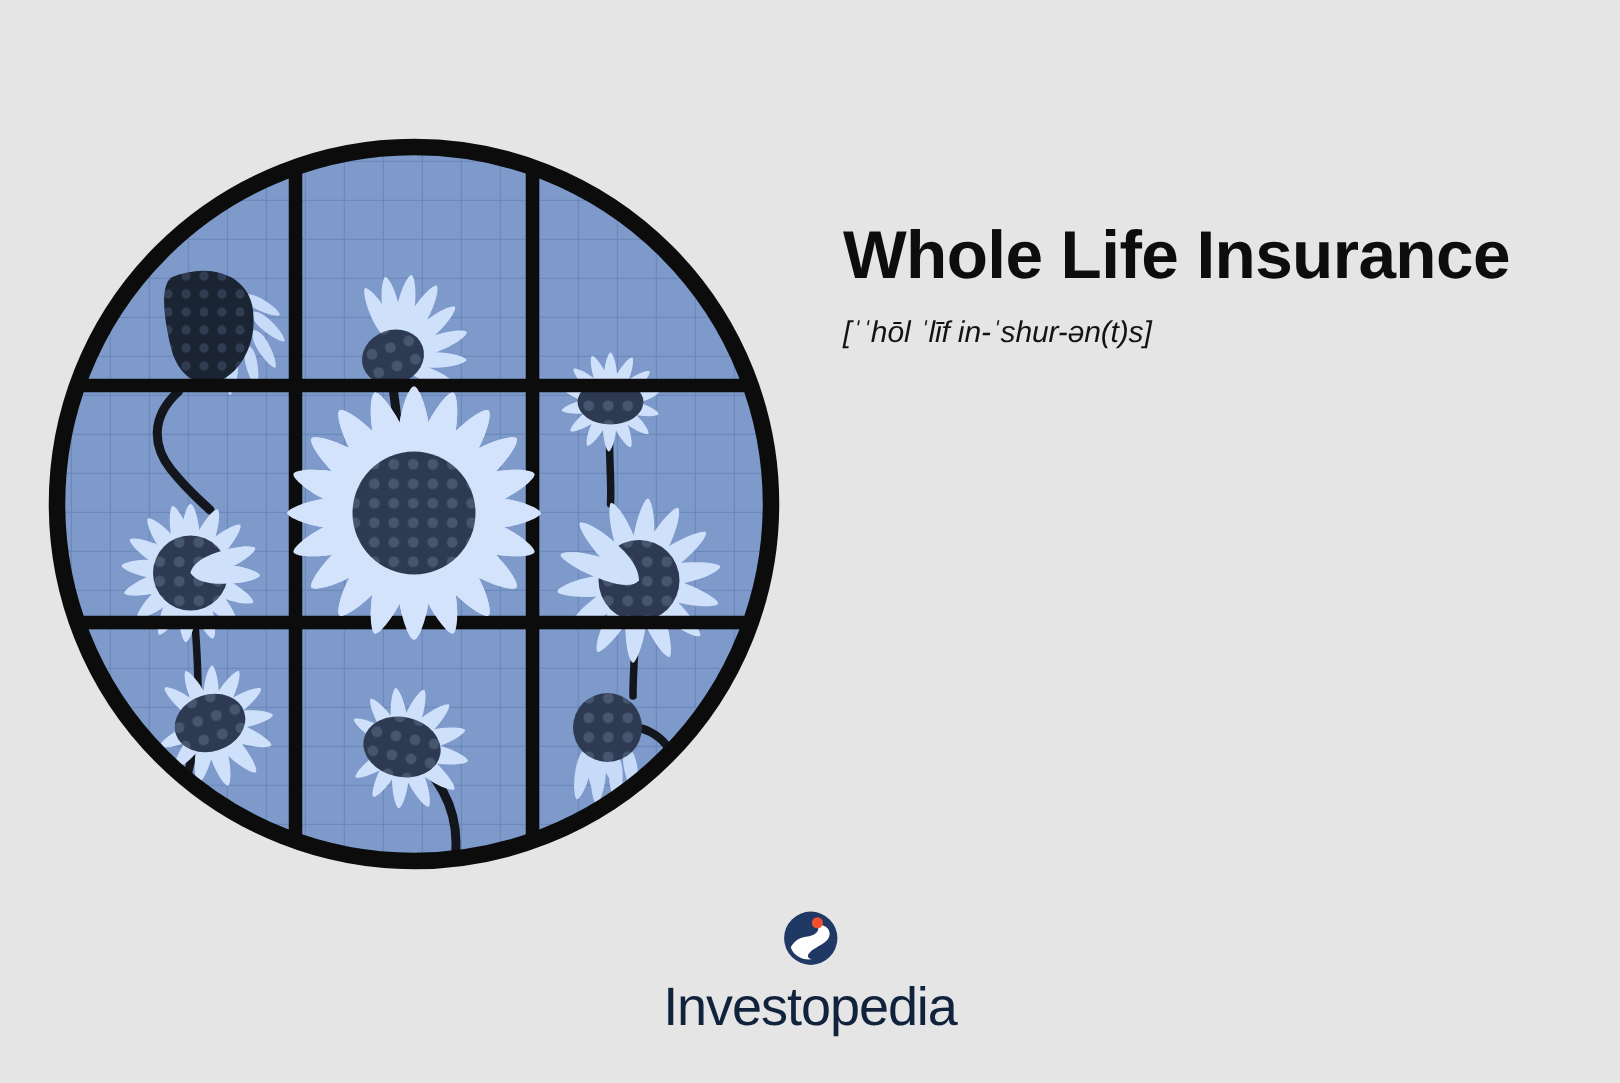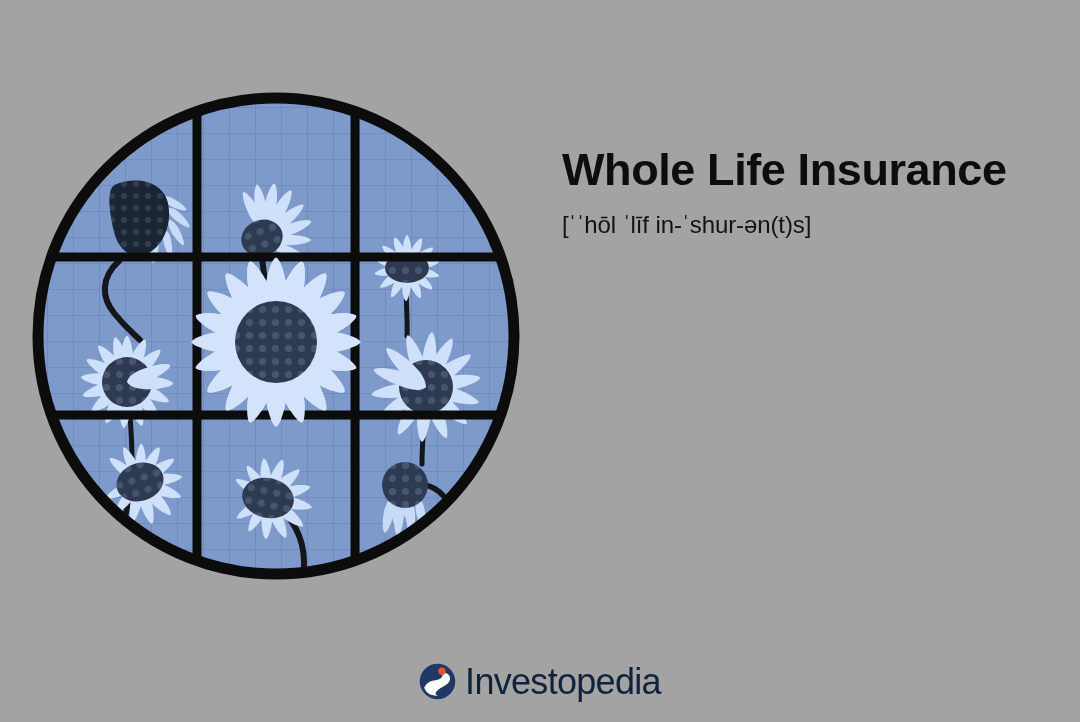--- a/index.html
+++ b/index.html
@@ -10,21 +10,21 @@
     overflow: hidden;
   }
   body {
     background: #8cb4fb;
     font-family: "Liberation Sans", sans-serif;
     position: relative;
   }
   #card {
     position: absolute;
     inset: 0;
-    background: #a3a3a3;
+    background: #e5e5e5;
   }
 
   
   #illustration {
     position: absolute;
     left: 22px;
     top: 82px;
     width: 508px;
     height: 508px;
   }
@@ -40,44 +40,46 @@
   #title {
     font-size: 45px;
     font-weight: bold;
     letter-spacing: -0.4px;
     color: #0d0d0d;
     line-height: 1.06;
     white-space: nowrap;
   }
   #pronunciation {
     margin-top: 17px;
-    font-size: 24px;
+    font-size: 20px;
+    font-style: italic;
     color: #131313;
     letter-spacing: -0.1px;
     white-space: nowrap;
   }
   #definition {
     margin-top: 44px;
     font-size: 33.5px;
     line-height: 1.365;
     color: #0d0d0d;
     letter-spacing: -0.35px;
     width: 480px;
   }
 
   
   #logo {
     position: absolute;
     left: 0;
     right: 0;
-    bottom: 22px;
+    bottom: 33px;
     display: flex;
-    align-items: flex-end;
+    align-items: center;
     justify-content: center;
     gap: 9px;
+    flex-direction: column;
   }
   #logo-mark { width: 37px; height: 37px; display: block; }
   #logo-word {
     font-size: 36px;
     color: #11223d;
     letter-spacing: -0.7px;
     line-height: 1;
     font-weight: 400;
   }
 </style>

